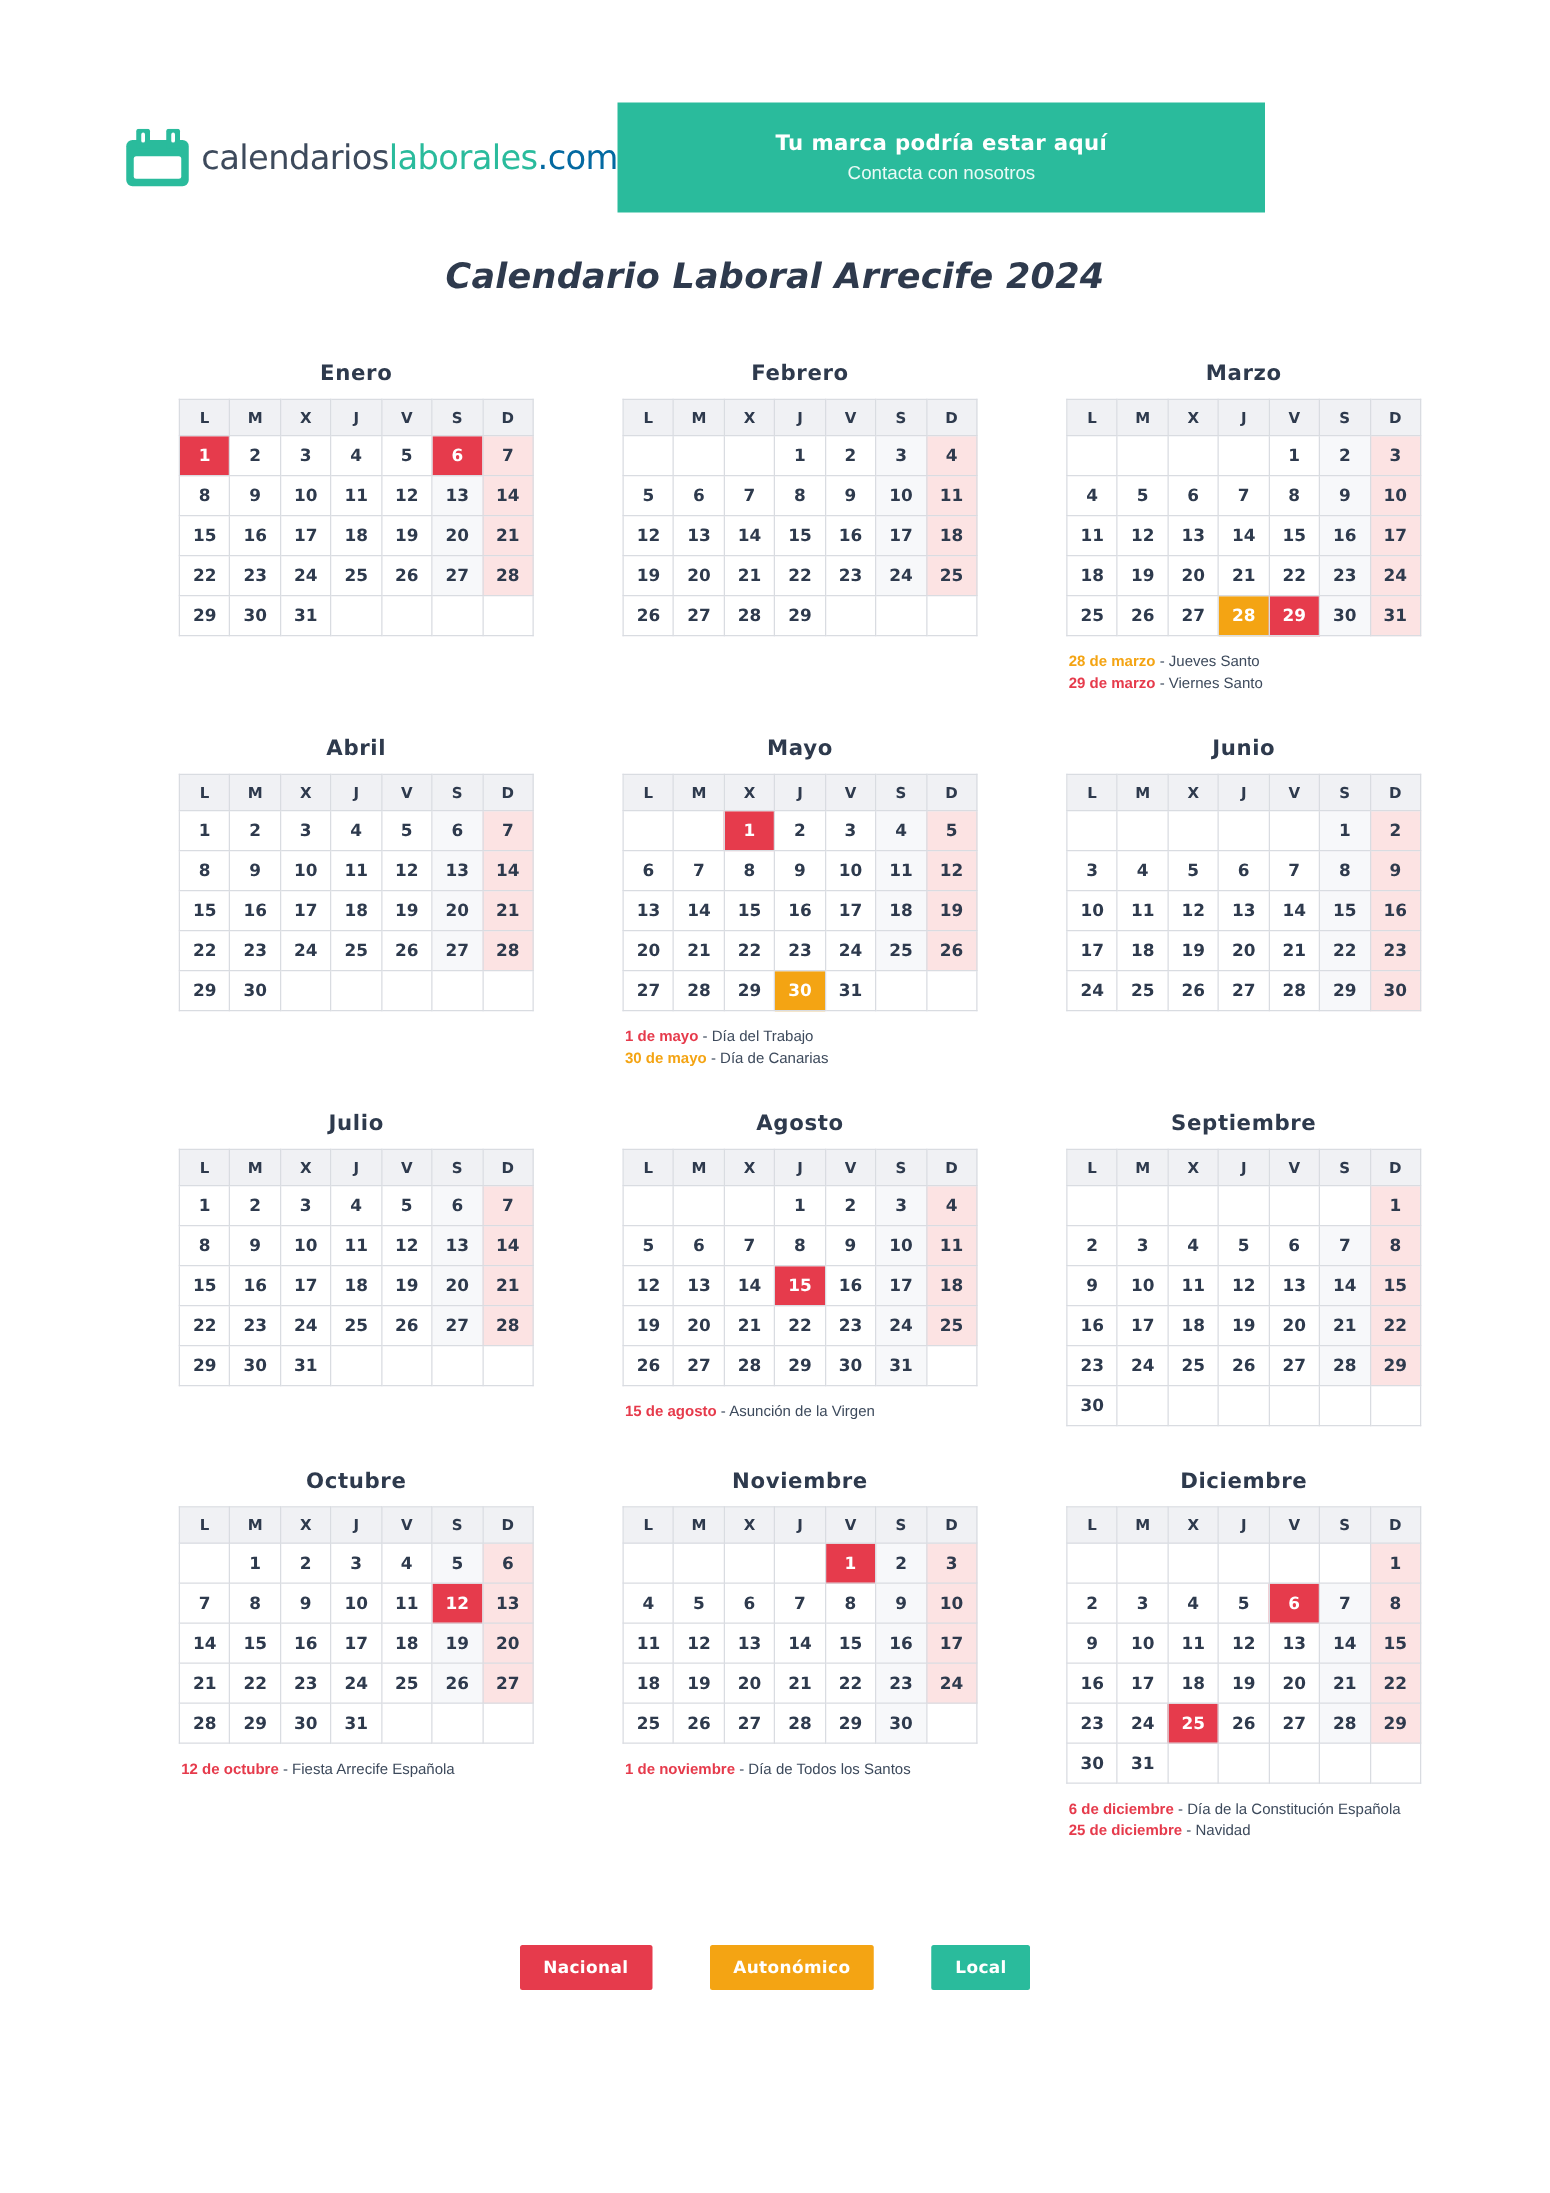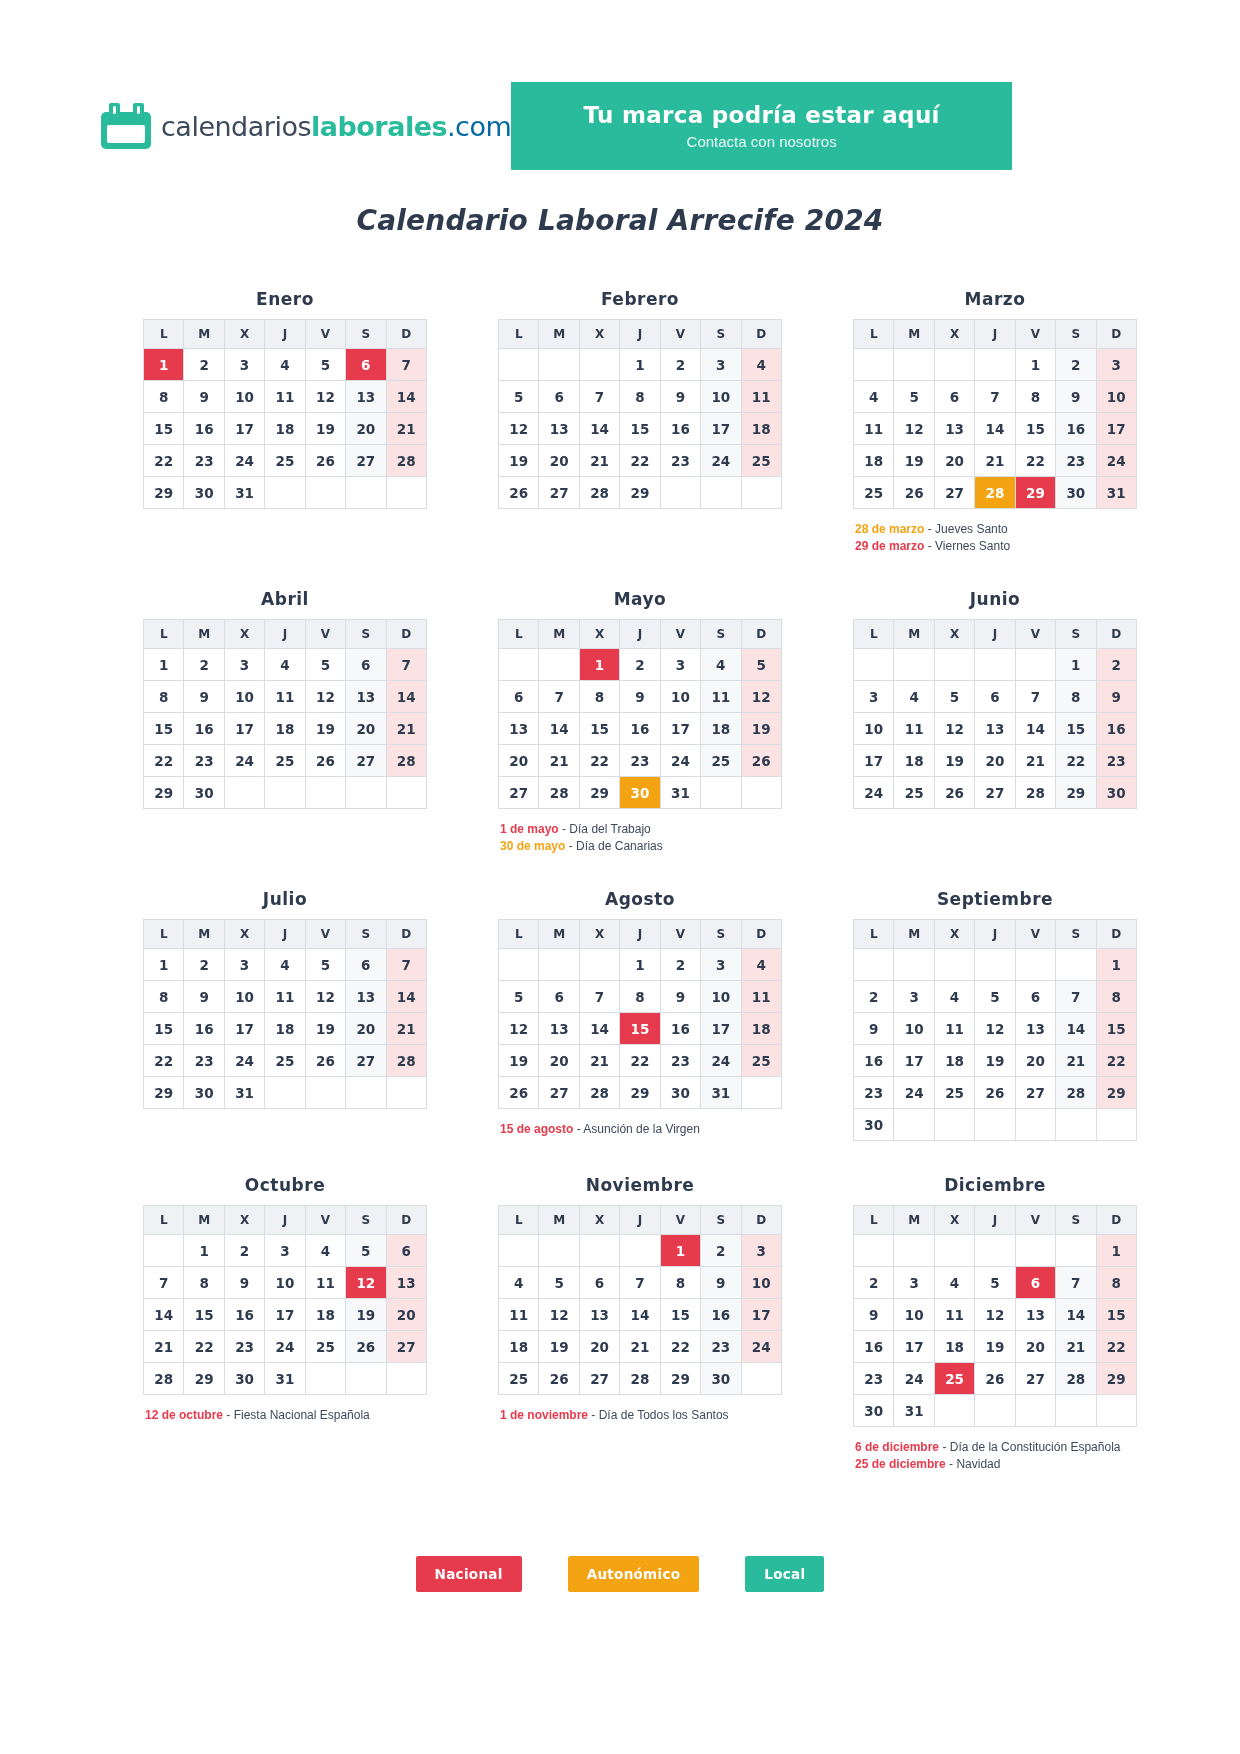--- a/index.html
+++ b/index.html
@@ -20,29 +20,29 @@
     font-family:"Liberation Sans","DejaVu Sans",sans-serif;
     color:var(--text-dark);
   }
   .page{padding-top:82px;}
 
   
   .header{width:1040px;margin:0 auto;display:flex;align-items:center;}
   .logo{display:flex;align-items:center;gap:9px;cursor:pointer;}
   .logo-icon{display:inline-flex;}
   .logo-text{font-size:27px;letter-spacing:-0.5px;color:#3d4a5c;font-family:"DejaVu Sans",sans-serif;}
-  .logo-text .bold{color:var(--teal);font-weight:bold;margin-top:24px;}
+  .logo-text .bold{color:var(--teal);font-weight:normal;margin-top:24px;}
   .logo-text .tld{color:#0369a1;}
   .banner{
     width:555px;height:88px;margin-left:auto;margin-right:128px;
     background:var(--teal);color:#ffffff;
     display:flex;flex-direction:column;align-items:center;justify-content:center;gap:5px;
     cursor:pointer;
   }
-  .banner-line1{font-size:23px;font-weight:bold;letter-spacing:0.3px;font-family:"DejaVu Sans",sans-serif;}
+  .banner-line1{font-size:17px;font-weight:bold;letter-spacing:0.3px;font-family:"DejaVu Sans",sans-serif;}
   .banner-line2{font-size:15px;color:#eafaf6;}
 
   
   .page-title{
     text-align:center;margin-top:34px;font-size:28px;font-weight:bold;
     color:var(--text-dark);font-family:"DejaVu Sans",sans-serif;letter-spacing:0.2px;font-style:italic;
   }
 
   
   .months-grid{
@@ -756,21 +756,21 @@
               <td>29</td>
               <td>30</td>
               <td>31</td>
               <td class="empty"></td>
               <td class="empty"></td>
               <td class="empty"></td>
             </tr>
           </tbody>
         </table>
         <div class="notes">
-          <div class="note"><span class="note-date national">12 de octubre</span><span class="note-text"> - Fiesta Nacional Española</span></div>
+          <div class="note"><span class="note-date national">12 de octubre</span><span class="note-text"> - Fiesta Arrecife Española</span></div>
         </div>
       </section>
       <section class="month">
         <h2 class="month-title">Noviembre</h2>
         <table class="cal">
           <thead>
             <tr>
               <th>L</th>
               <th>M</th>
               <th>X</th>

